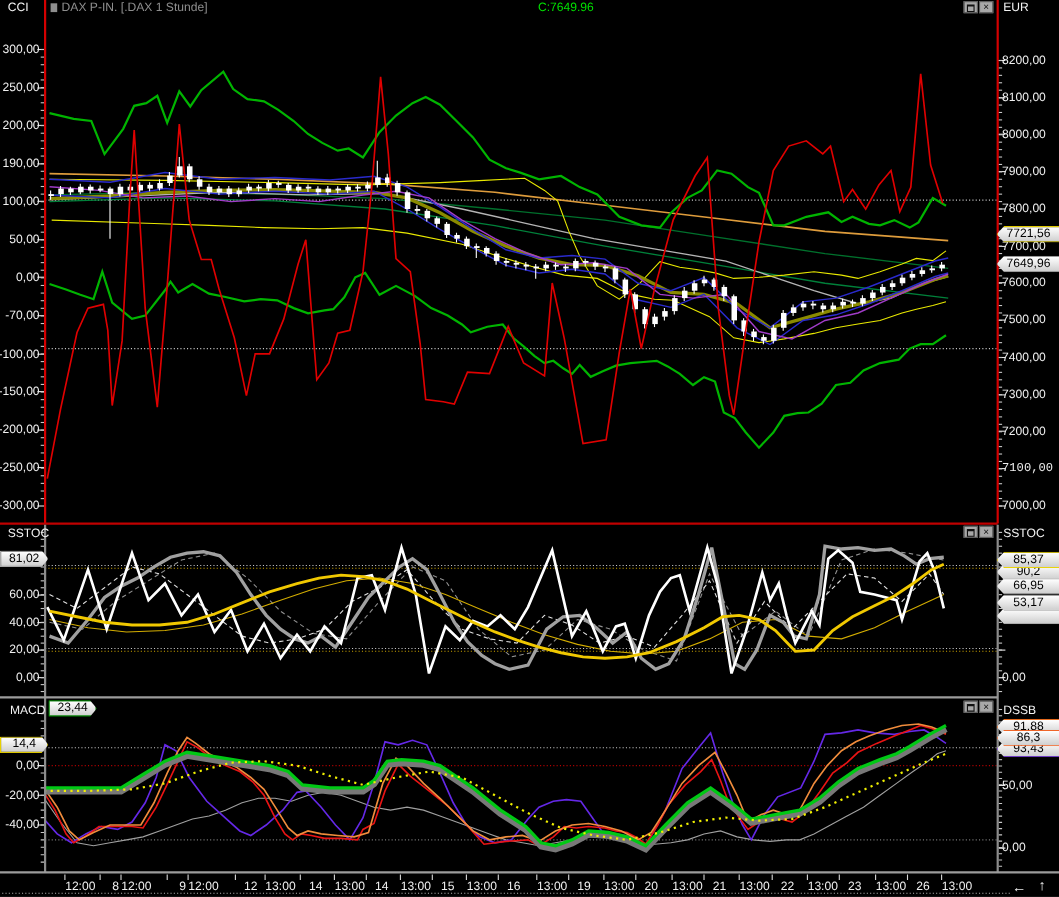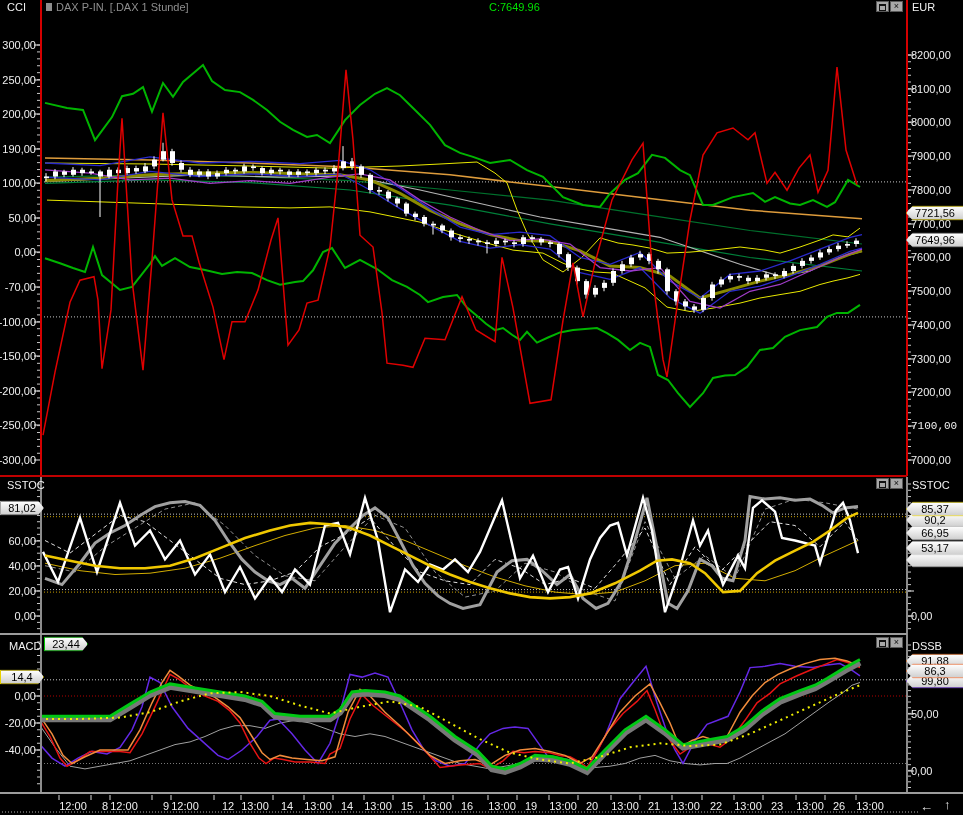--- a/index.html
+++ b/index.html
@@ -626,21 +626,21 @@
       <div class="tag right" style="top: 240px; border: 1.5px solid rgb(176, 176, 176); z-index: 3;">7649,96</div>
       <div class="tag left" style="top: 508px; border: 1.5px solid rgb(168, 168, 168); z-index: 3;">81,02</div>
       <div class="tag right" style="top: 509px; border: 1.5px solid rgb(232, 209, 0); z-index: 5;">85,37</div>
       <div class="tag right" style="top: 520px; border: 1.5px solid rgb(168, 168, 168); z-index: 4;">90,2</div>
       <div class="tag right" style="top: 533px; border: 1.5px solid rgb(200, 200, 200); z-index: 5;">66,95</div>
       <div class="tag right" style="top: 548px; border: 1.5px solid rgb(200, 200, 200); z-index: 5;">53,17</div>
       <div class="tag right" style="top: 560px; border: 1.5px solid rgb(200, 200, 200); z-index: 3;"></div>
       <div class="tag left" style="top: 644px; border: 1.5px solid rgb(0, 200, 0); z-index: 3; margin-left: 44px;">23,44</div>
       <div class="tag left" style="top: 677px; border: 1.5px solid rgb(232, 209, 0); z-index: 3;">14,4</div>
       <div class="tag right" style="top: 661px; border: 1.5px solid rgb(240, 112, 32); z-index: 3;">91,88</div>
-      <div class="tag right" style="top: 681px; border: 1.5px solid rgb(128, 64, 240); z-index: 3;">99,80</div>
+      <div class="tag right" style="top: 681px; border: 1.5px solid rgb(128, 64, 240); z-index: 3;">93,43</div>
       <div class="tag right" style="top: 671px; border: 1.5px solid rgb(240, 96, 32); z-index: 4;">86,3</div>
     </div>
   <div id="time-labels">
       <div class="tlbl" style="left: 73px;">12:00</div>
       <div class="tlbl" style="left: 105px;">8</div>
       <div class="tlbl" style="left: 124px;">12:00</div>
       <div class="tlbl" style="left: 166px;">9</div>
       <div class="tlbl" style="left: 185px;">12:00</div>
       <div class="tlbl" style="left: 228px;">12</div>
       <div class="tlbl" style="left: 255px;">13:00</div>

